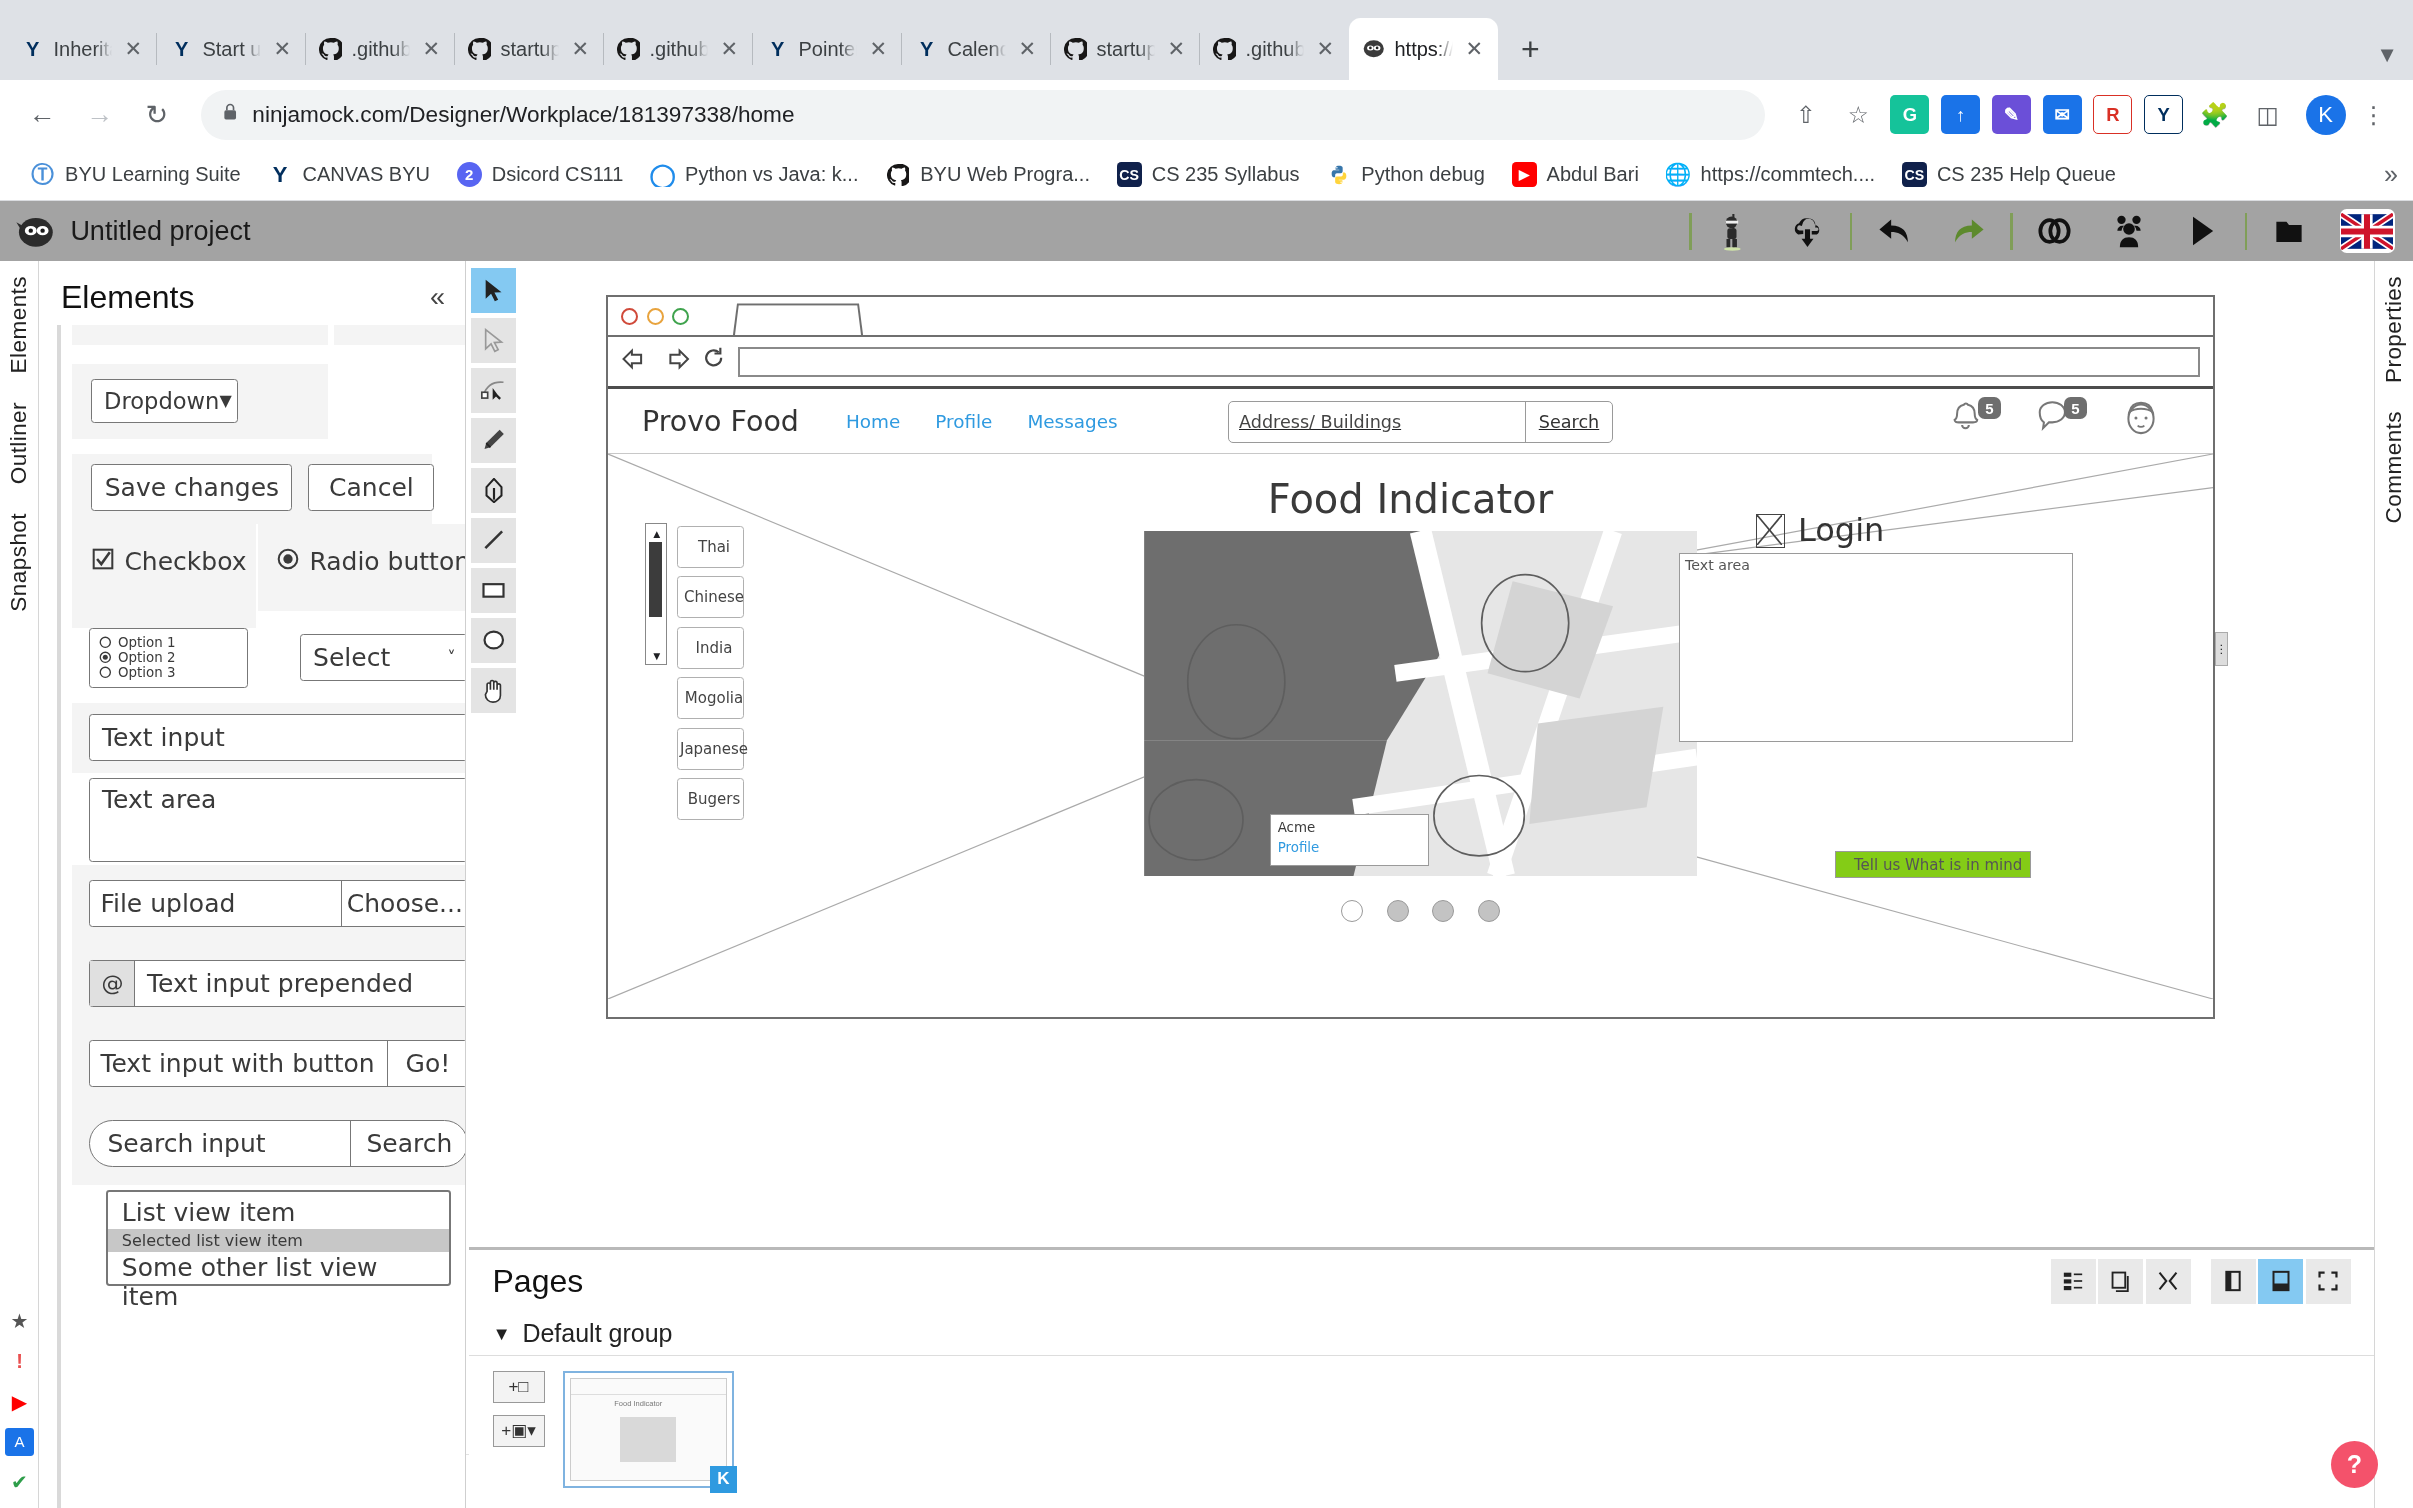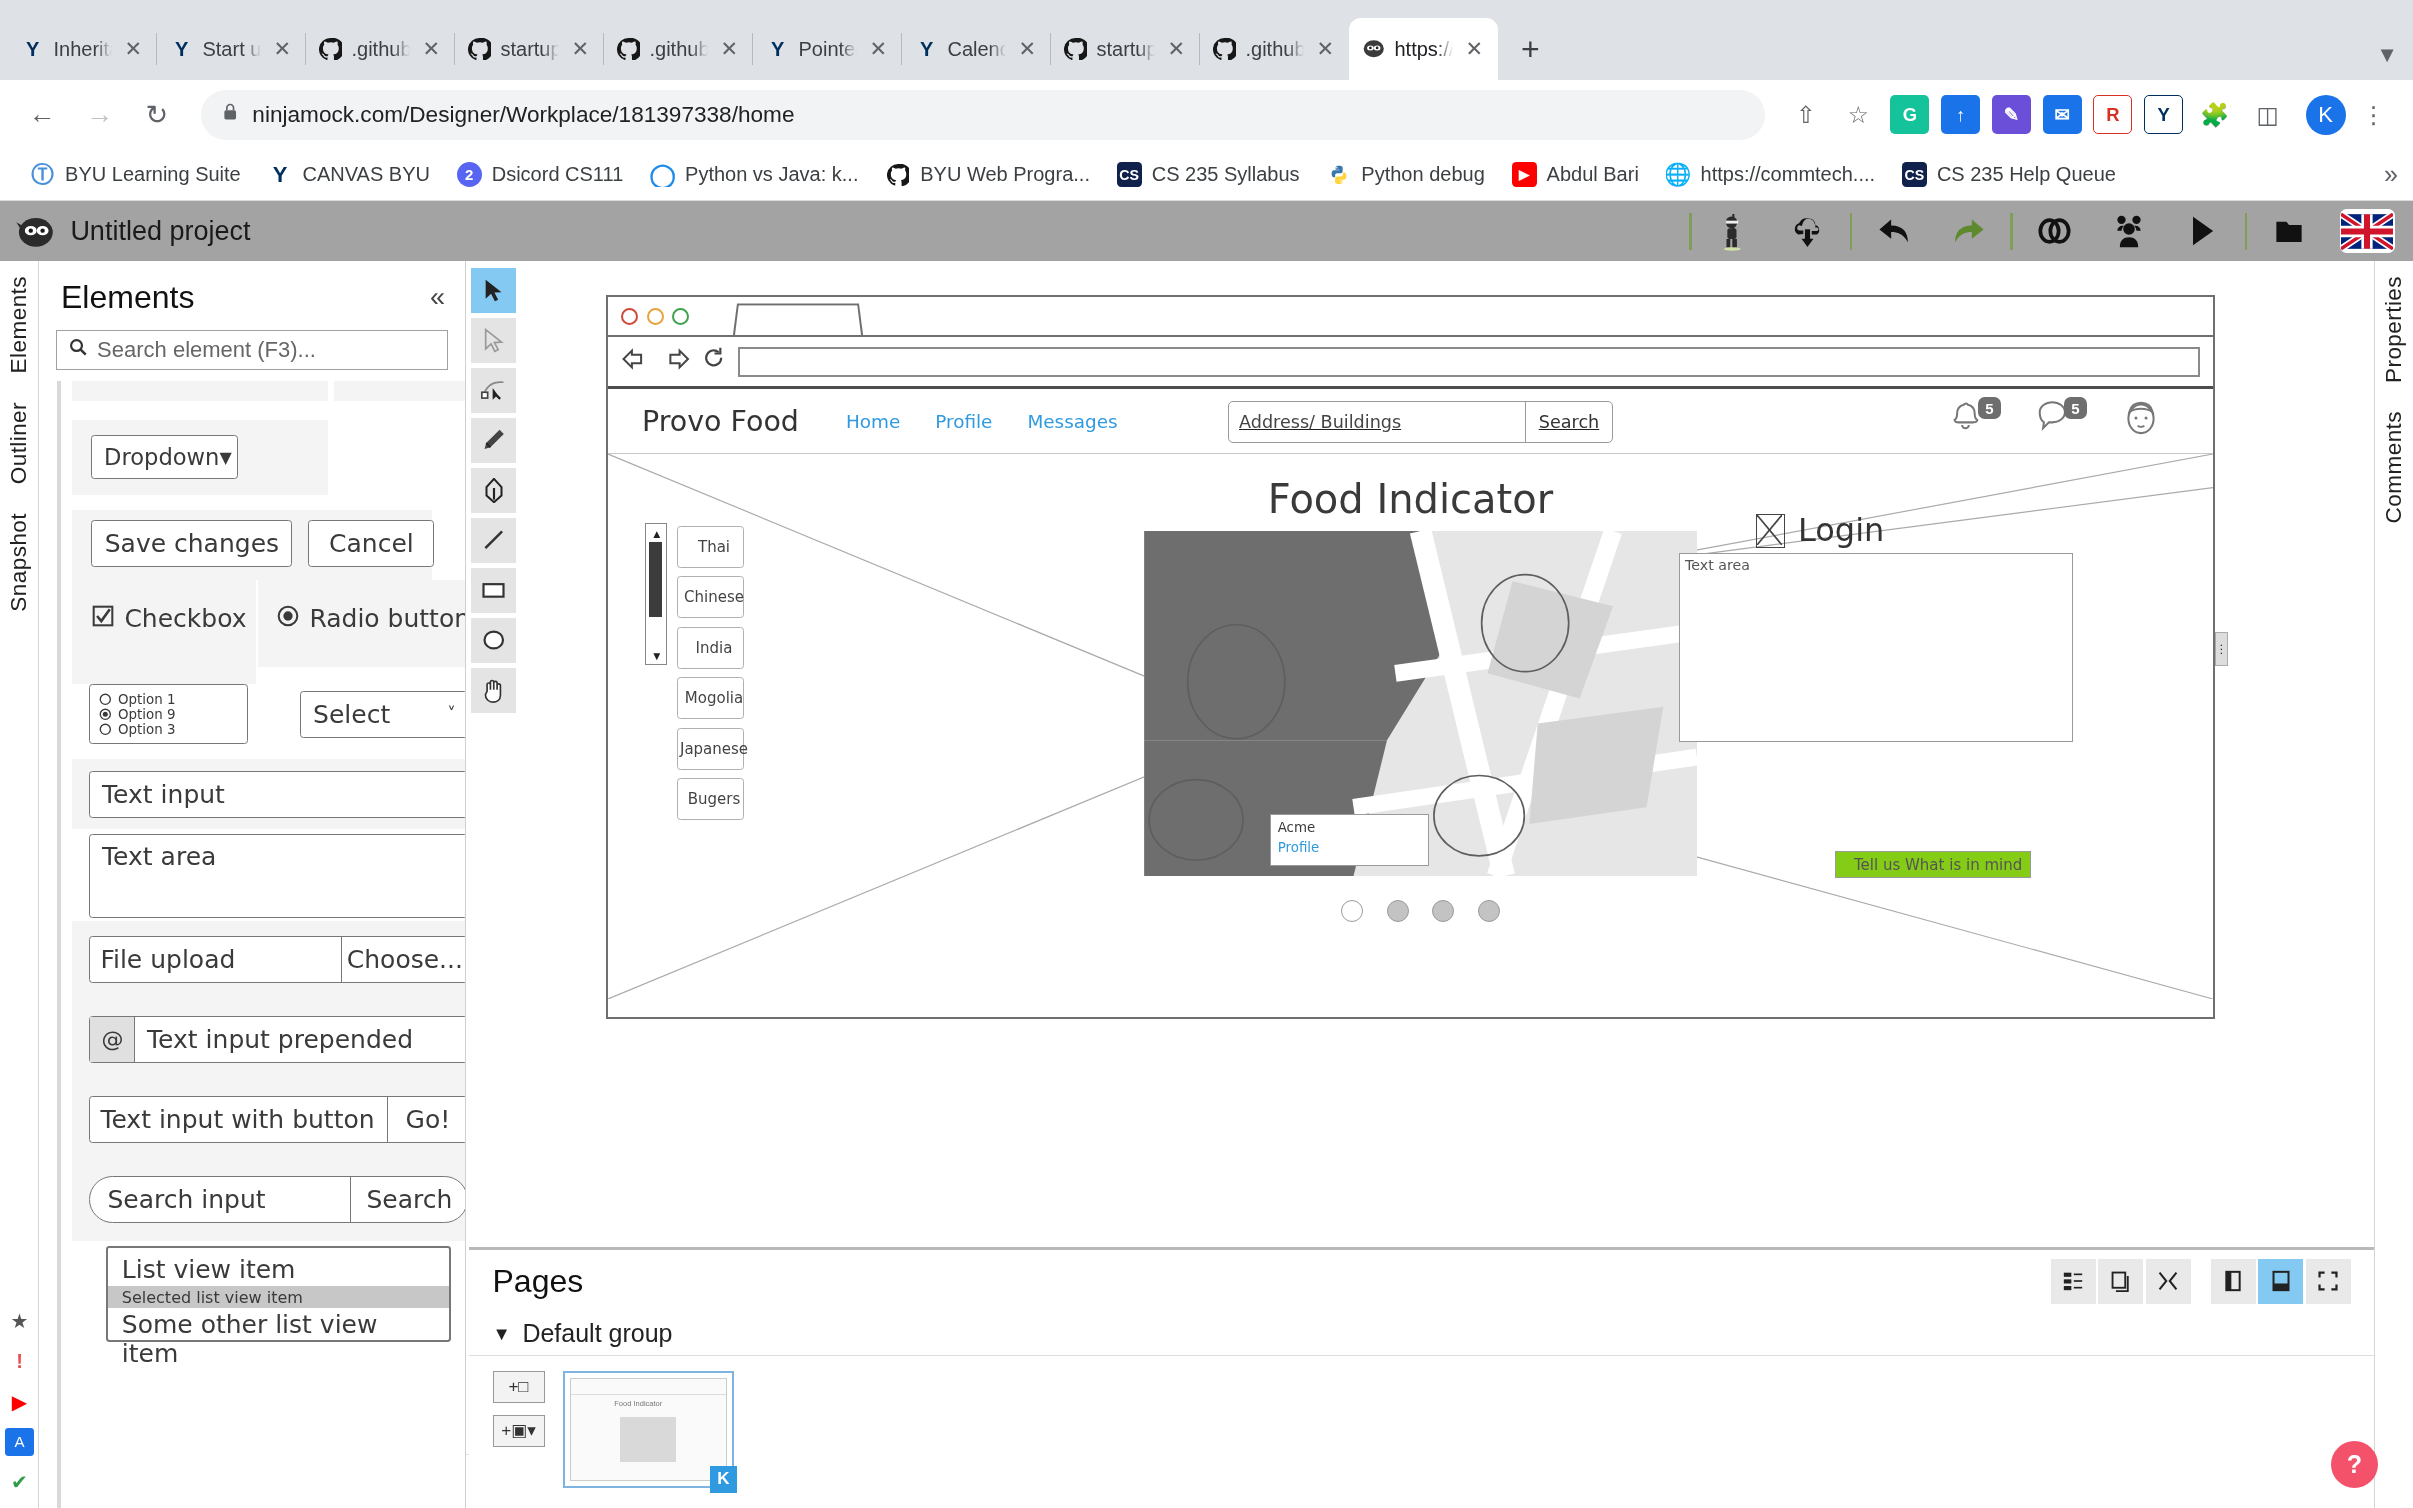--- a/index.html
+++ b/index.html
@@ -731,29 +731,20 @@
     <div class="vtabs">
       <div class="vtab">Elements</div>
       <div class="vtab">Outliner</div>
       <div class="vtab">Snapshot</div>
     </div>
 
     <div class="elements-panel">
       <div class="ep-head">
         <div class="ep-title">Elements</div>
         <div class="ep-collapse">«</div>
-      </div>
-      <div class="ep-search">
-        <span class="mag">
-          <svg width="18.4" height="18.4" viewBox="0 0 22 22">
-              <circle cx="9" cy="9" r="6.5" fill="none" stroke="#333" stroke-width="2.6"></circle>
-              <line x1="14" y1="14" x2="20" y2="20" stroke="#333" stroke-width="3"></line>
-            </svg>
-        </span>
-        <span class="ph">Search element (F3)...</span>
       </div>
 
       <div class="ep-list">
         <div class="ep-scrollbar"></div>
 
         <div class="wrow" style="height:39px">
           <div style="position:absolute;left:15px;top:0;width:256px;height:20px;background:#f4f4f4"></div>
           <div style="position:absolute;left:277px;top:0;width:159px;height:20px;background:#f4f4f4"></div>
         </div>
         <div class="wrow" style="height:75px">
@@ -804,21 +795,21 @@
               <svg width="12.6" height="12.6" viewBox="0 0 15 15">
                   <circle cx="7.5" cy="7.5" r="6" fill="none" stroke="#3a3a3a" stroke-width="1.6"></circle>
                 </svg>
               <span>Option 1</span>
             </div>
             <div style="display:flex;align-items:center;gap:6.7px;font-size:13.4px">
               <svg width="12.6" height="12.6" viewBox="0 0 15 15">
                   <circle cx="7.5" cy="7.5" r="6" fill="none" stroke="#3a3a3a" stroke-width="1.6"></circle>
                   <circle cx="7.5" cy="7.5" r="3" fill="#3a3a3a"></circle>
                 </svg>
-              <span>Option 9</span>
+              <span>Option 2</span>
             </div>
             <div style="display:flex;align-items:center;gap:6.7px;font-size:13.4px">
               <svg width="12.6" height="12.6" viewBox="0 0 15 15">
                   <circle cx="7.5" cy="7.5" r="6" fill="none" stroke="#3a3a3a" stroke-width="1.6"></circle>
                 </svg>
               <span>Option 3</span>
             </div>
           </div>
           <div class="sk sk-box" style="position:absolute;left:243px;top:23.5px;width:168px;height:47px;justify-content:space-between;font-size:25px">
             <span>Select</span>

